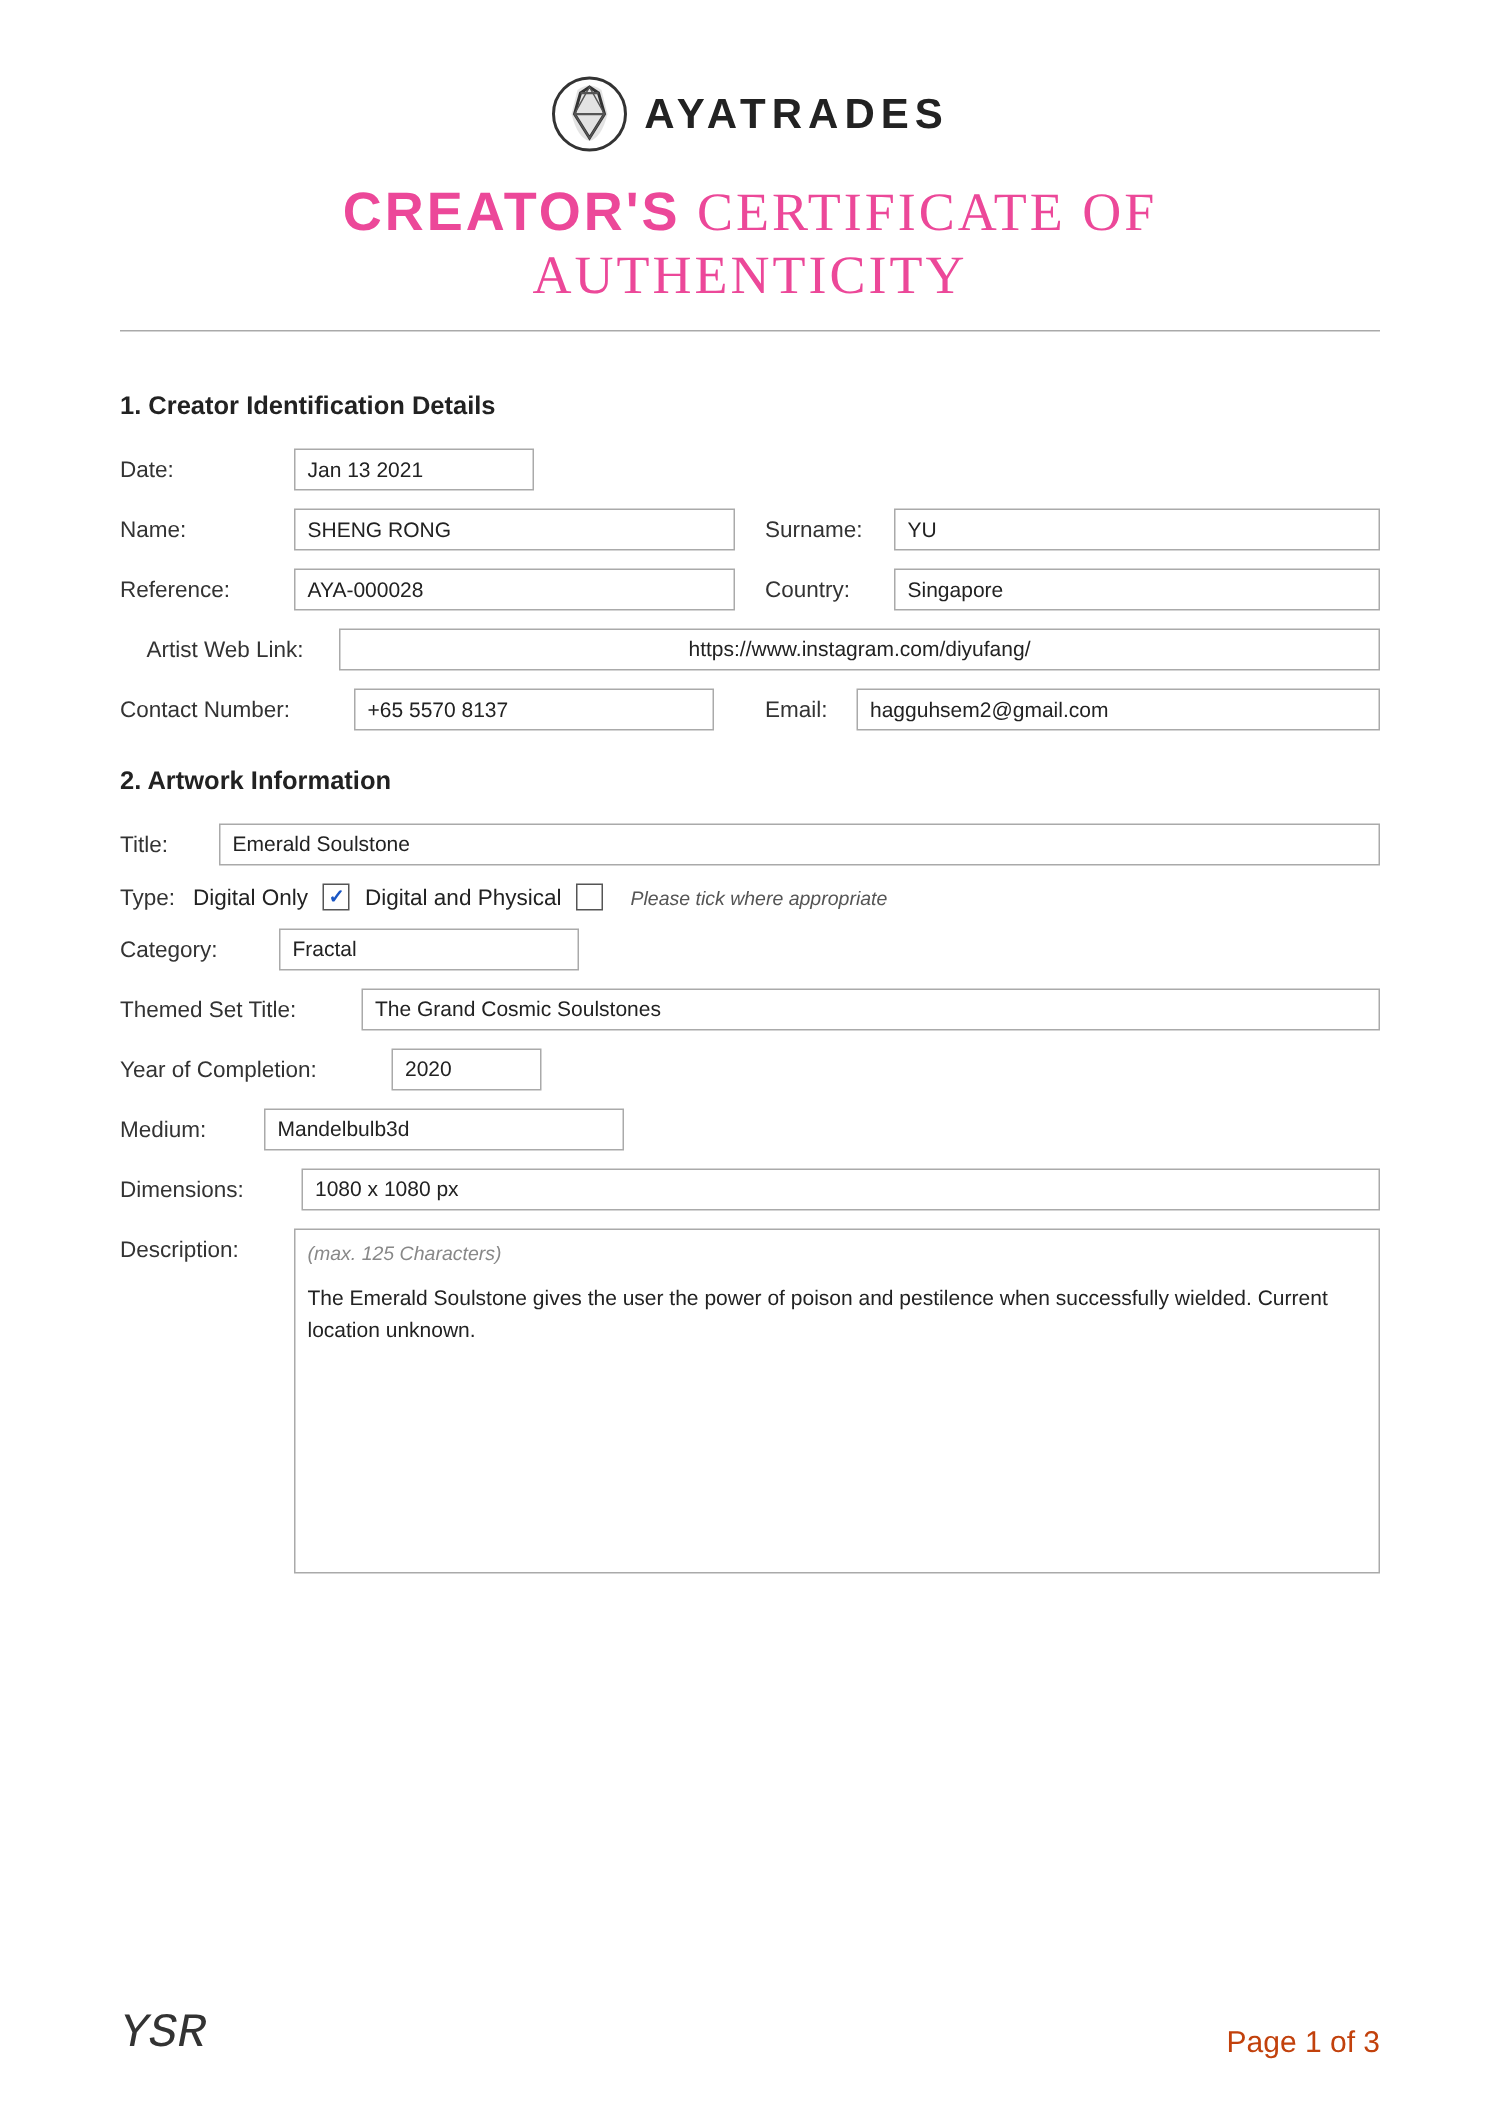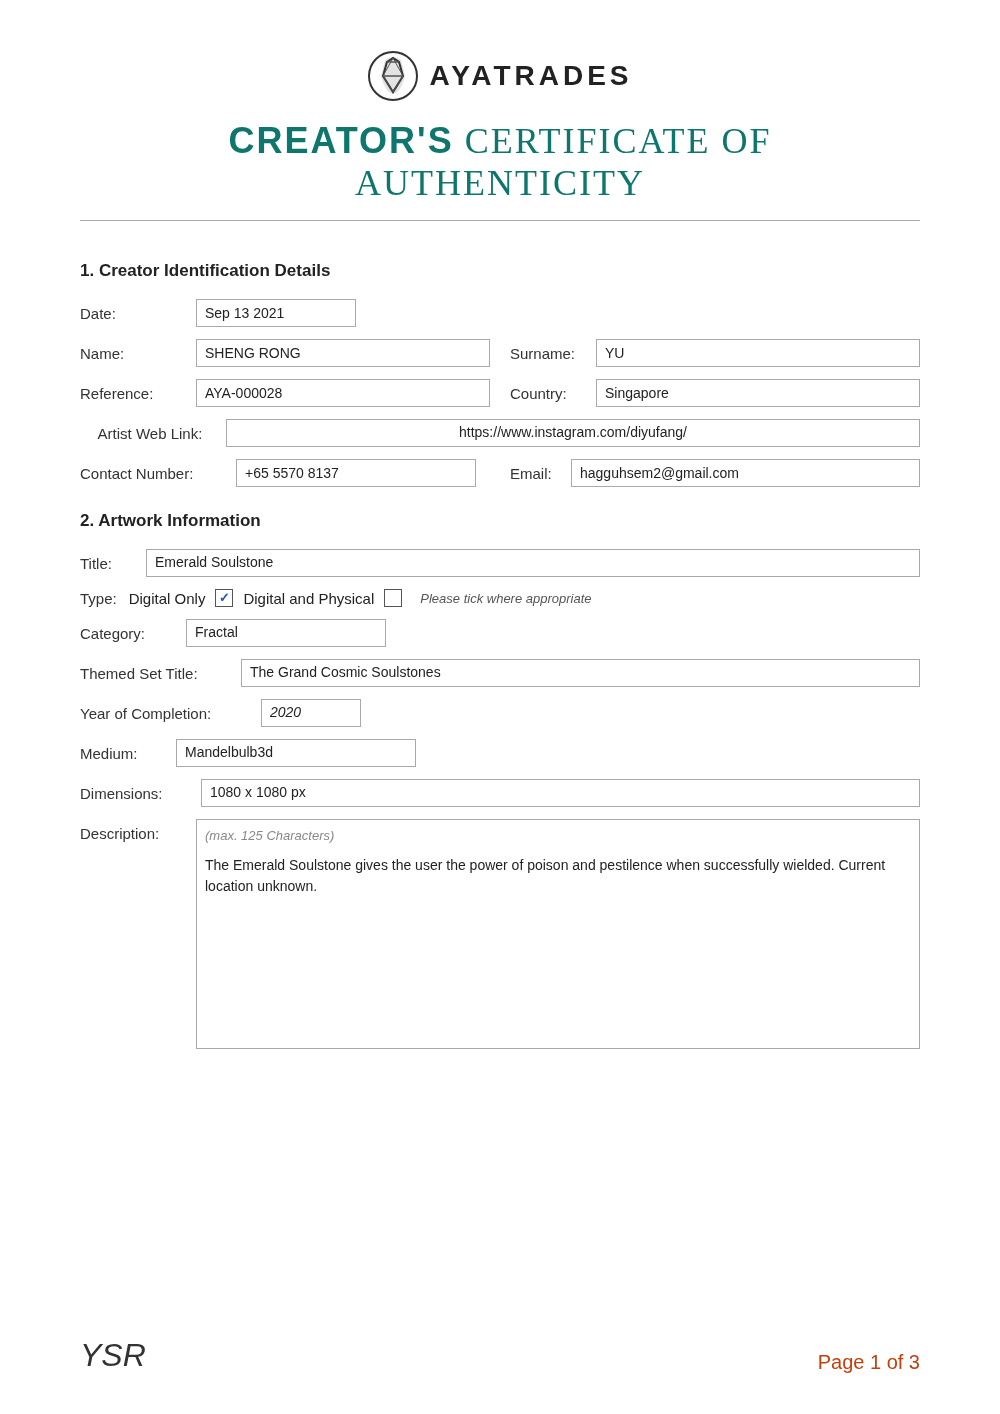--- a/index.html
+++ b/index.html
@@ -39,21 +39,21 @@
     .logo-text {
       font-family: Arial, sans-serif;
       font-size: 28px;
       font-weight: 700;
       letter-spacing: 4px;
       color: #222;
     }
     .cert-title {
       font-size: 36px;
       letter-spacing: 2px;
-      color: #0f766e;
+      color: #ec4899;
       text-align: center;
       margin-bottom: 8px;
     }
     .cert-title strong {
       font-family: Arial, sans-serif;
       font-weight: 900;
       font-style: normal;
     }
     .title-divider {
       width: 100%;
@@ -206,21 +206,20 @@
       min-height: 28px;
     }
     
     .year-input {
       border: 1px solid #aaa;
       padding: 4px 8px;
       font-family: Arial, sans-serif;
       font-size: 14px;
       min-width: 100px;
       min-height: 28px;
-      font-style: italic;
     }
     
     .medium-input {
       border: 1px solid #aaa;
       padding: 4px 8px;
       font-family: Arial, sans-serif;
       font-size: 14px;
       min-width: 240px;
       min-height: 28px;
     }
@@ -274,21 +273,21 @@
     .footer {
       position: absolute;
       bottom: 40px;
       left: 80px;
       right: 80px;
       display: flex;
       align-items: flex-end;
       justify-content: space-between;
     }
     .signature {
-      font-family: Liberation Sans, sans-serif;
+      font-family: Liberation Mono, monospace;
       font-size: 32px;
       color: #333;
       font-style: italic;
     }
     .page-number {
       font-family: Arial, sans-serif;
       font-size: 20px;
       color: #c2410c;
     }
   </style>
@@ -313,21 +312,21 @@
     <div class="cert-title">
       <strong>CREATOR'S</strong><span> CERTIFICATE OF AUTHENTICITY</span>
     </div>
     <hr class="title-divider">
   </div>
 
   <div class="section-title">1. Creator Identification Details</div>
 
   <div class="form-row">
     <span class="form-label">Date:</span>
-    <span class="form-input short">Sep 13 2021</span>
+    <span class="form-input short">Jan 13 2021</span>
   </div>
 
   <div class="form-row">
     <div class="two-col">
       <div class="field-group">
         <span class="form-label">Name:</span>
         <span class="form-input wide">SHENG RONG</span>
       </div>
       <div class="field-group">
         <span class="form-label" style="min-width:80px;">Surname:</span>

